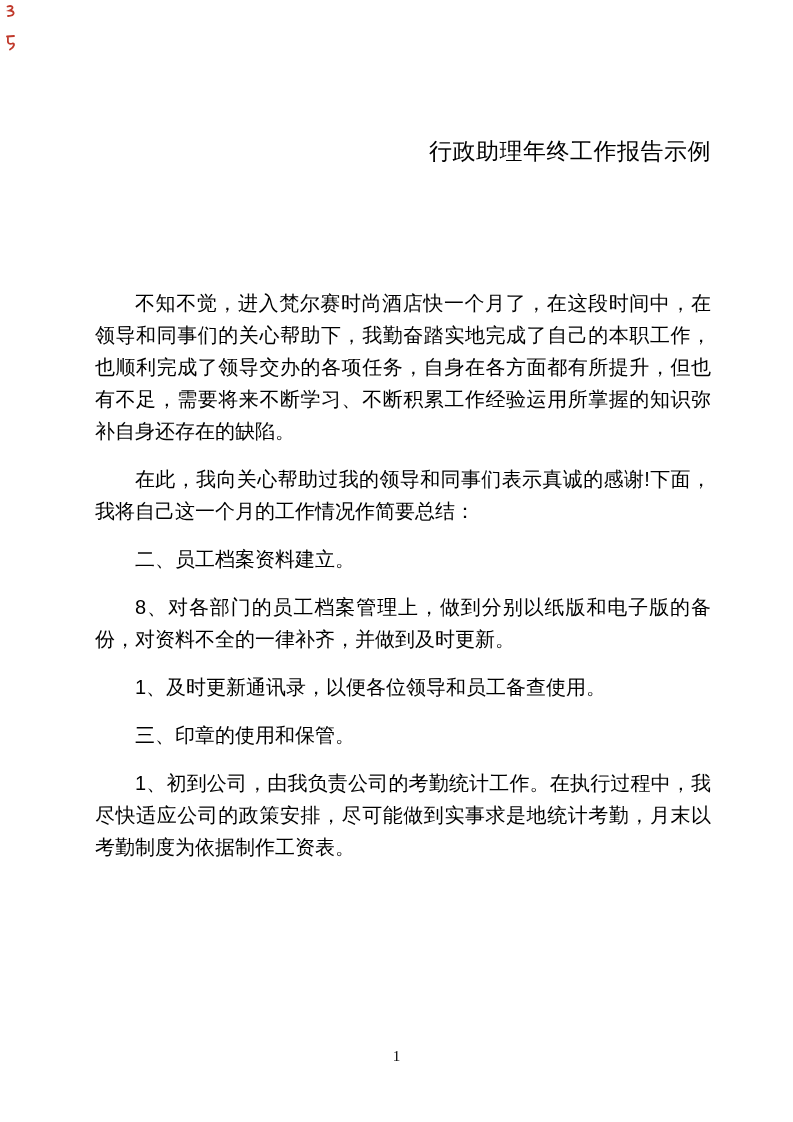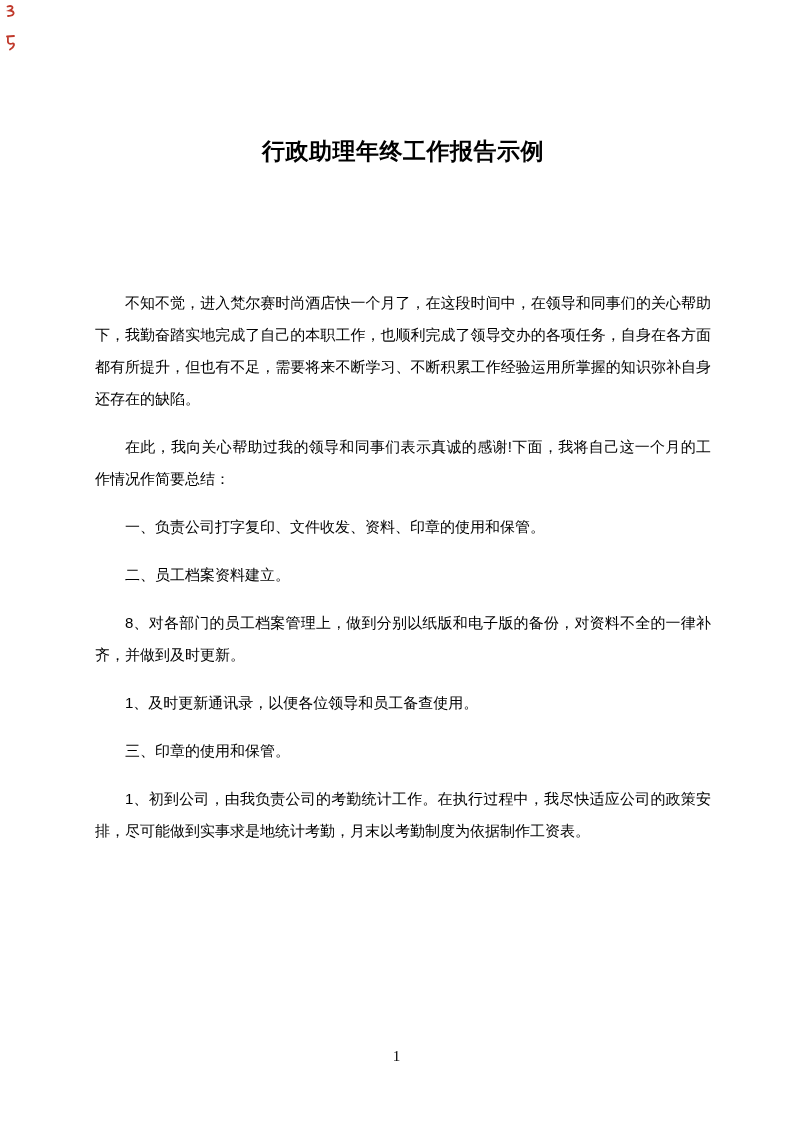--- a/index.html
+++ b/index.html
@@ -15,32 +15,32 @@
     color: #000000;
     font-family: "Liberation Sans", "DejaVu Sans", sans-serif;
     overflow: hidden;
   }
   .doc-title {
     position: absolute;
     top: 135px;
     left: 95px;
     width: 616px;
     margin: 0;
-    text-align: center;
+    text-align: right;
     font-size: 23px;
-    font-weight: bold;
+    font-weight: normal;
     letter-spacing: 0.5px;
     line-height: 32px;
   }
   .doc-body {
     position: absolute;
     top: 287px;
     left: 95px;
     width: 616px;
-    font-size: 15px;
+    font-size: 20px;
     line-height: 32px;
     text-align: justify;
   }
   .para {
     margin: 0 0 16px 0;
     text-indent: 2em;
   }
   .para:last-child {
     margin-bottom: 0;
   }
@@ -70,21 +70,20 @@
 
   <svg class="corner-mark corner-mark-2" width="13" height="18" viewBox="0 0 13 18">
     <path d="M3,2.5 L10,2 M4,2.5 C4,7 2.5,11 8.5,9.5 C11,9 10.5,13 6,15.5" fill="none" stroke="#c0392b" stroke-width="1.8" stroke-linecap="round"></path>
   </svg>
 
   <h1 class="doc-title">行政助理年终工作报告示例</h1>
 
   <div class="doc-body">
     <p class="para">不知不觉，进入梵尔赛时尚酒店快一个月了，在这段时间中，在领导和同事们的关心帮助下，我勤奋踏实地完成了自己的本职工作，也顺利完成了领导交办的各项任务，自身在各方面都有所提升，但也有不足，需要将来不断学习、不断积累工作经验运用所掌握的知识弥补自身还存在的缺陷。</p>
     <p class="para">在此，我向关心帮助过我的领导和同事们表示真诚的感谢!下面，我将自己这一个月的工作情况作简要总结：</p>
-    <p class="para">一、负责公司打字复印、文件收发、资料、印章的使用和保管。</p>
     <p class="para">二、员工档案资料建立。</p>
     <p class="para">8、对各部门的员工档案管理上，做到分别以纸版和电子版的备份，对资料不全的一律补齐，并做到及时更新。</p>
     <p class="para">1、及时更新通讯录，以便各位领导和员工备查使用。</p>
     <p class="para">三、印章的使用和保管。</p>
     <p class="para">1、初到公司，由我负责公司的考勤统计工作。在执行过程中，我尽快适应公司的政策安排，尽可能做到实事求是地统计考勤，月末以考勤制度为依据制作工资表。</p>
   </div>
 
   <div class="page-footer">1</div>
 
 </div>

